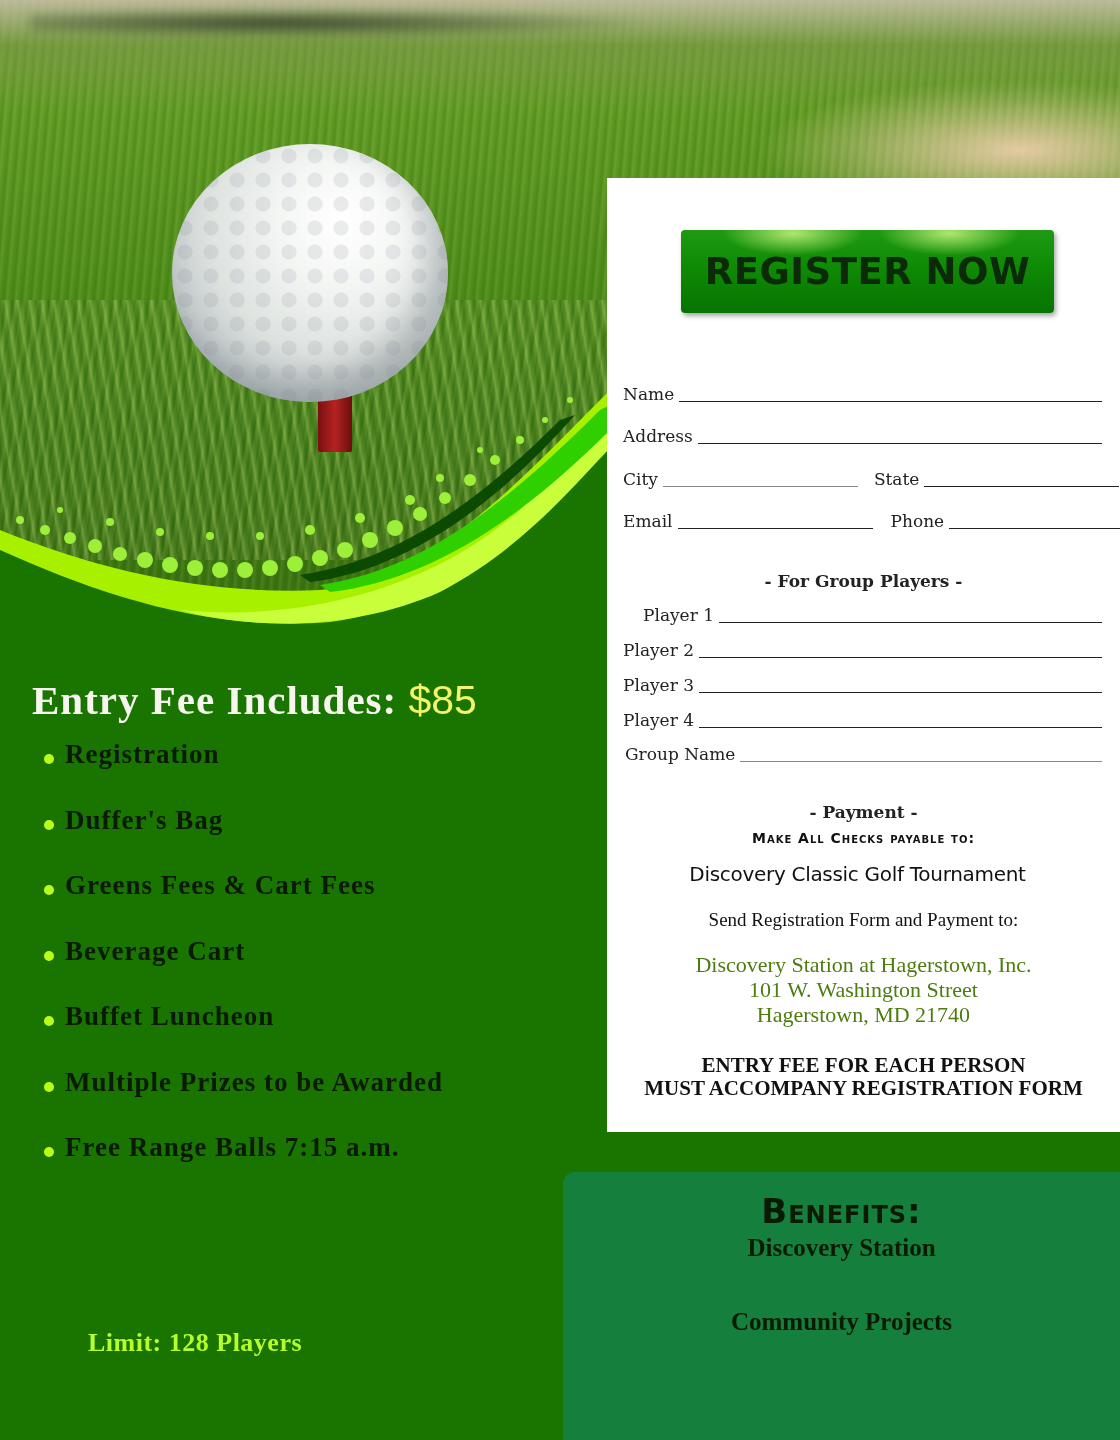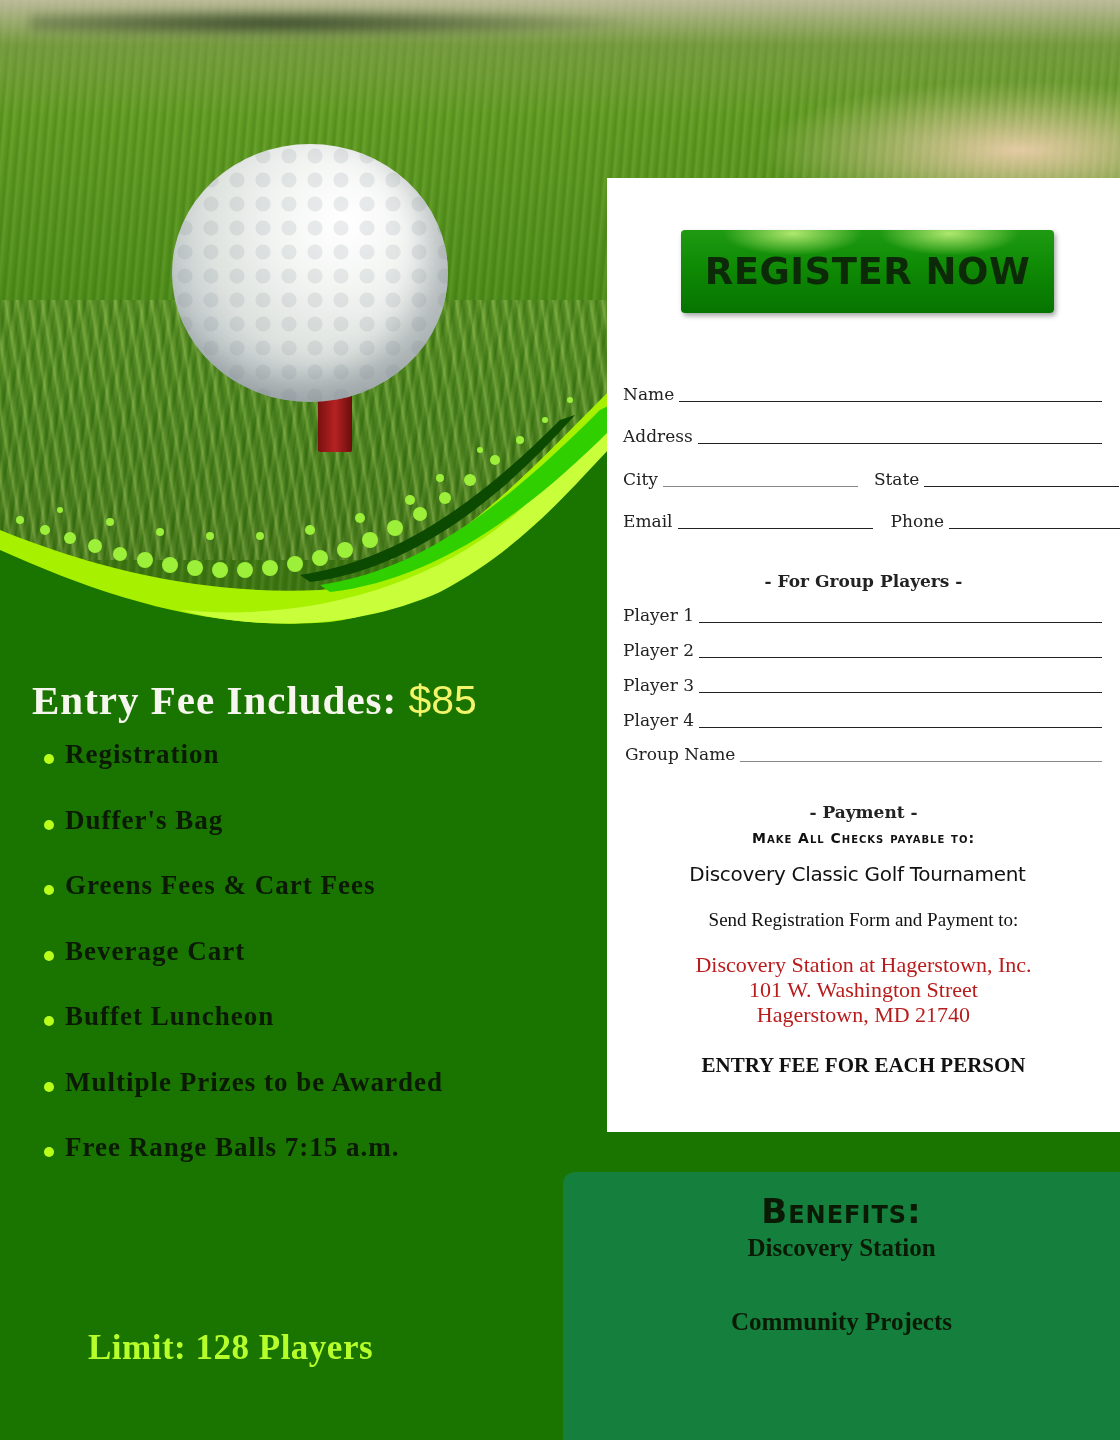--- a/index.html
+++ b/index.html
@@ -99,21 +99,21 @@
       position: absolute; left: 0; right: 12px; top: 684px; text-align: center;
       font-family: "DejaVu Sans", sans-serif; font-size: 20px; color: #111;
       letter-spacing: -0.3px;
     }
     .send-title {
       position: absolute; left: 0; right: 0; top: 731px; text-align: center;
       font-family: "Liberation Serif", serif; font-weight: normal; font-size: 19px; color: #111;
     }
     .address-block {
       position: absolute; left: 0; right: 0; top: 774px; text-align: center;
-      font-family: "Liberation Serif", serif; font-size: 22px; line-height: 25px; color: #b91c1c;
+      font-family: "Liberation Serif", serif; font-size: 22px; line-height: 25px; color: #4d7c0f;
     }
     .notice-block {
       position: absolute; left: 0; right: 0; top: 876px; text-align: center;
       font-family: "Liberation Serif", serif; font-weight: bold; font-size: 21px; line-height: 23px; color: #111;
     }
 
     
     .entry-title {
       position: absolute; left: 32px; top: 676px;
       font-family: "Liberation Serif", serif; font-weight: bold; font-size: 41px;
@@ -129,21 +129,21 @@
       font-family: "Liberation Serif", serif; font-weight: bold; font-size: 27px;
       line-height: 33px; color: #0a1a05; letter-spacing: 1px;
       margin-bottom: 32.5px;
     }
     .bullet {
       flex: none; width: 10px; height: 10px; border-radius: 50%;
       background: #b9ff1a; margin-top: 16px; margin-right: 11px;
     }
     .limit-text {
       position: absolute; left: 88px; top: 1328px;
-      font-family: "Liberation Serif", serif; font-weight: bold; font-size: 35px;
+      font-family: "Liberation Serif", serif; font-weight: bold; font-size: 26px;
       color: #b6ff2a; letter-spacing: 0.5px;
     }
 
     
     .benefits {
       position: absolute; left: 563px; top: 1172px; width: 557px; height: 268px;
       background: #15803d; border-radius: 12px 0 0 0;
       text-align: center; color: #0a1a05;
     }
     .benefits-title {
@@ -238,21 +238,21 @@
   <div class="field-row" style="top:333px;">
     <span class="field-label">Email</span>
     <input class="field-line" style="flex: 0 0 194px;">
     <span class="gap" style="width:18px;"></span>
     <span class="field-label">Phone</span>
     <input class="field-line" style="">
   </div>
 
   <div class="section-heading" style="top:393px;">- For Group Players -</div>
 
-  <div class="field-row" style="top:427px;">
+  <div class="field-row" style="top:427px;margin-left:20px;">
     <span class="field-label">Player 1</span>
     <input class="field-line" style="">
   </div>
   <div class="field-row" style="top:462px;">
     <span class="field-label">Player 2</span>
     <input class="field-line" style="">
   </div>
   <div class="field-row" style="top:497px;">
     <span class="field-label">Player 3</span>
     <input class="field-line" style="">
@@ -270,20 +270,21 @@
   <div class="payable-title">Make All Checks payable to:</div>
   <div class="payable-name">Discovery Classic Golf Tournament</div>
   <div class="send-title">Send Registration Form and Payment to:</div>
   <div class="address-block">
     <div>Discovery Station at Hagerstown, Inc.</div>
     <div>101 W. Washington Street</div>
     <div>Hagerstown, MD 21740</div>
   </div>
   <div class="notice-block">
     <div>ENTRY FEE FOR EACH PERSON</div>
+    <div>MUST ACCOMPANY REGISTRATION FORM</div>
   </div>
 </div>
 
 <div class="entry-title">
   <span>Entry Fee Includes:</span>
   <span class="entry-price">$85</span>
 </div>
 
 <ul class="includes-list">
   <li class="includes-item">

